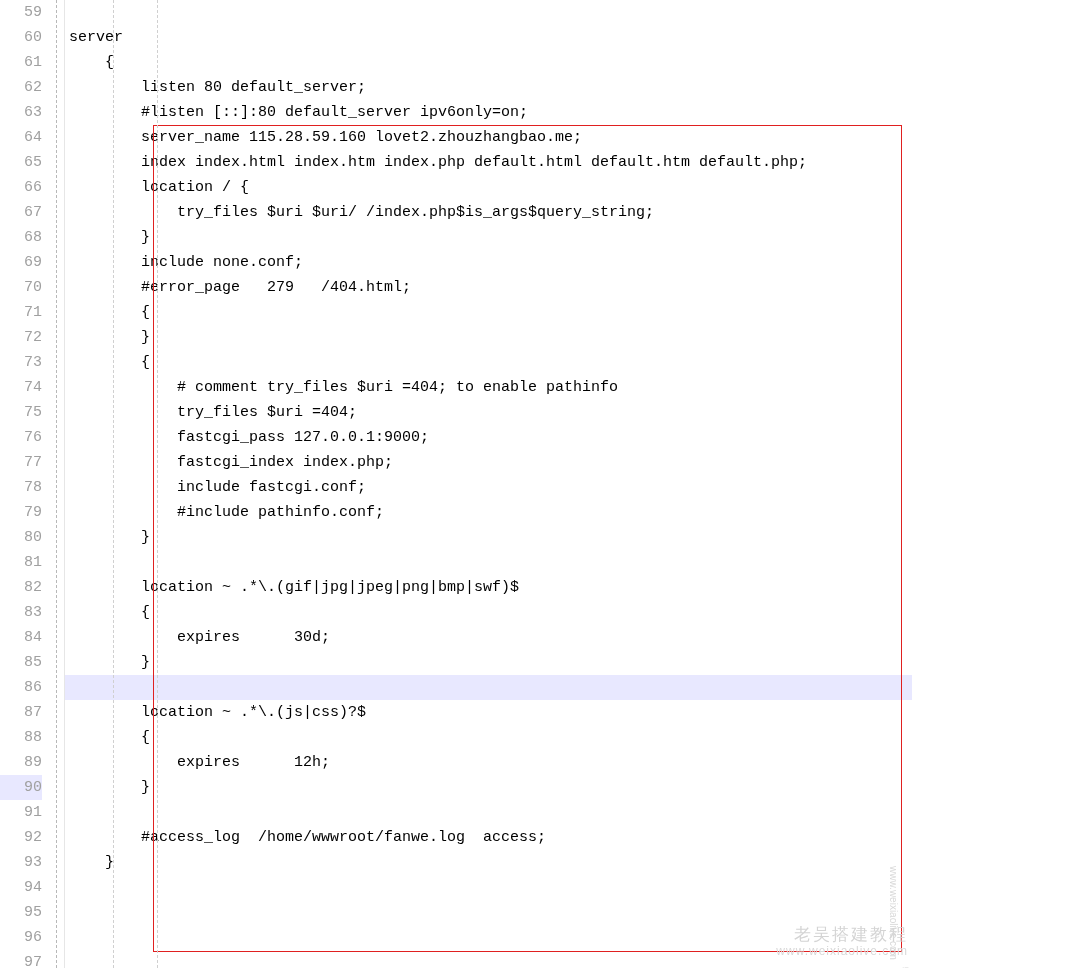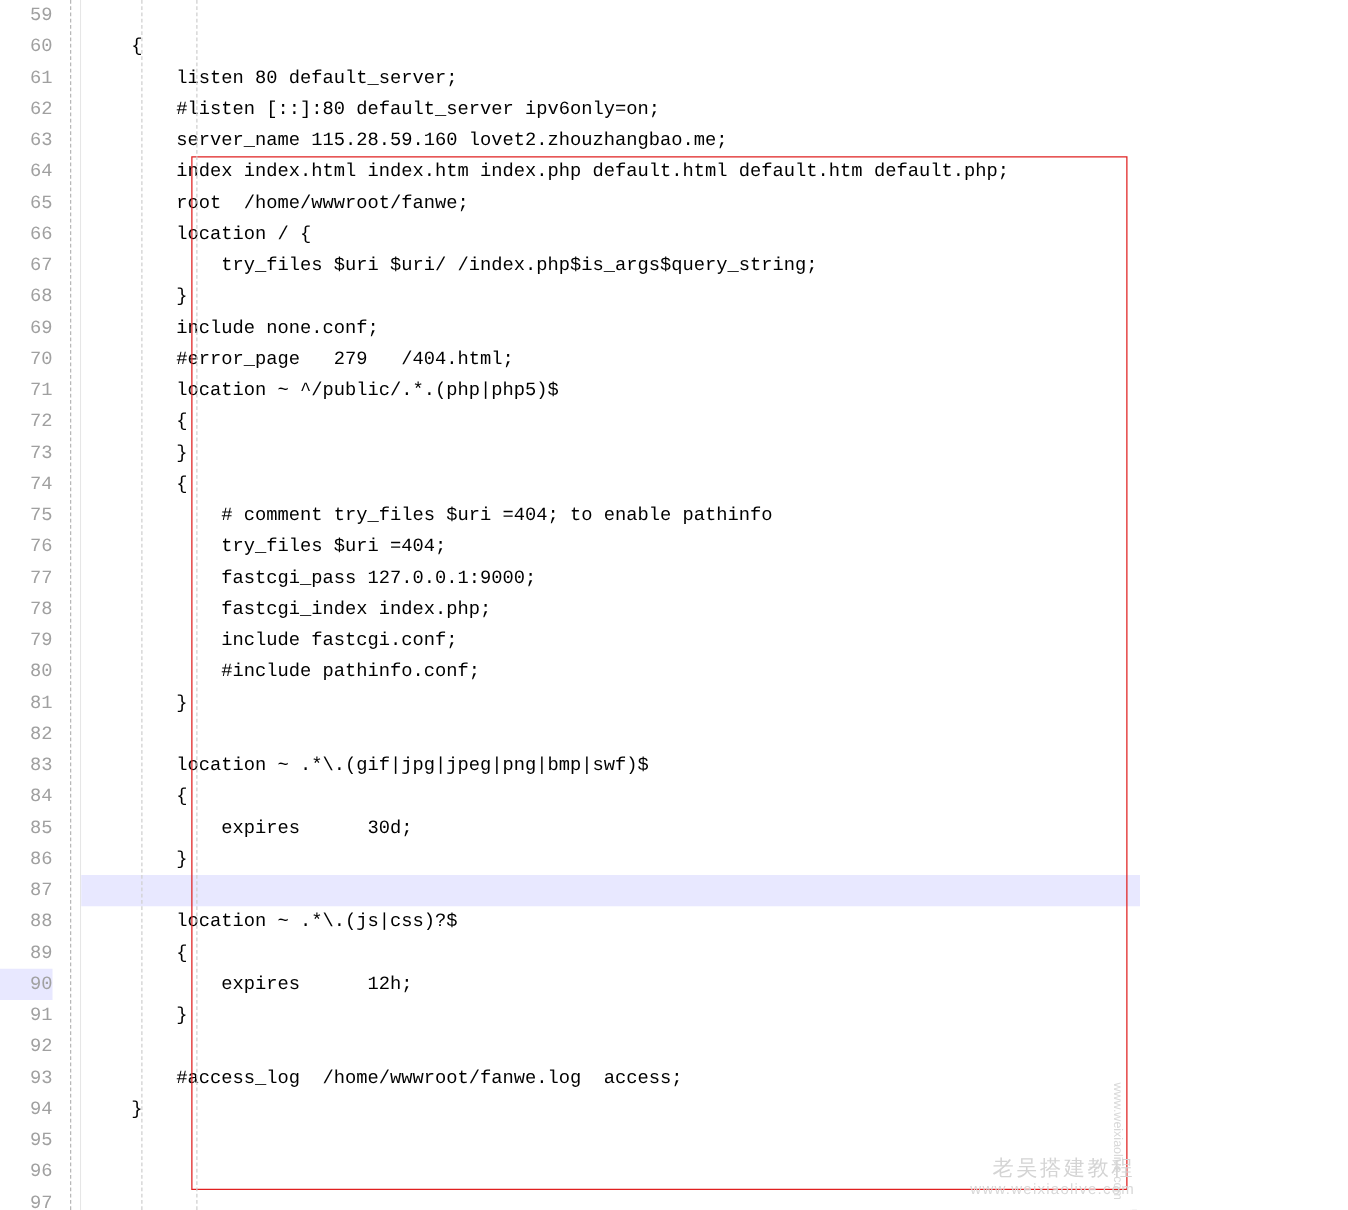--- a/index.html
+++ b/index.html
@@ -71,32 +71,31 @@
     <div class="watermark">
       <span class="side">
         <span>老吴搭建教程</span> <span>www.weixiaolive.com</span>
       </span>
       <div class="cn">老吴搭建教程</div>
       <div class="en">www.weixiaolive.com</div>
     </div>
   <div class="guide" style="left: 48px;"></div>
       <div class="guide" style="left: 92px;"></div>
       <div class="row"></div>
+      <div class="row">server</div>
       <div class="row">    {</div>
       <div class="row">        listen 80 default_server;</div>
       <div class="row">        #listen [::]:80 default_server ipv6only=on;</div>
       <div class="row">        server_name 115.28.59.160 lovet2.zhouzhangbao.me;</div>
       <div class="row">        index index.html index.htm index.php default.html default.htm default.php;</div>
-      <div class="row">        root  /home/wwwroot/fanwe;</div>
       <div class="row">        location / {</div>
       <div class="row">            try_files $uri $uri/ /index.php$is_args$query_string;</div>
       <div class="row">        }</div>
       <div class="row">        include none.conf;</div>
       <div class="row">        #error_page   279   /404.html;</div>
-      <div class="row">        location ~ ^/public/.*.(php|php5)$</div>
       <div class="row">        {</div>
       <div class="row">        }</div>
       <div class="row">        {</div>
       <div class="row">            # comment try_files $uri =404; to enable pathinfo</div>
       <div class="row">            try_files $uri =404;</div>
       <div class="row">            fastcgi_pass 127.0.0.1:9000;</div>
       <div class="row">            fastcgi_index index.php;</div>
       <div class="row">            include fastcgi.conf;</div>
       <div class="row">            #include pathinfo.conf;</div>
       <div class="row">        }</div>

